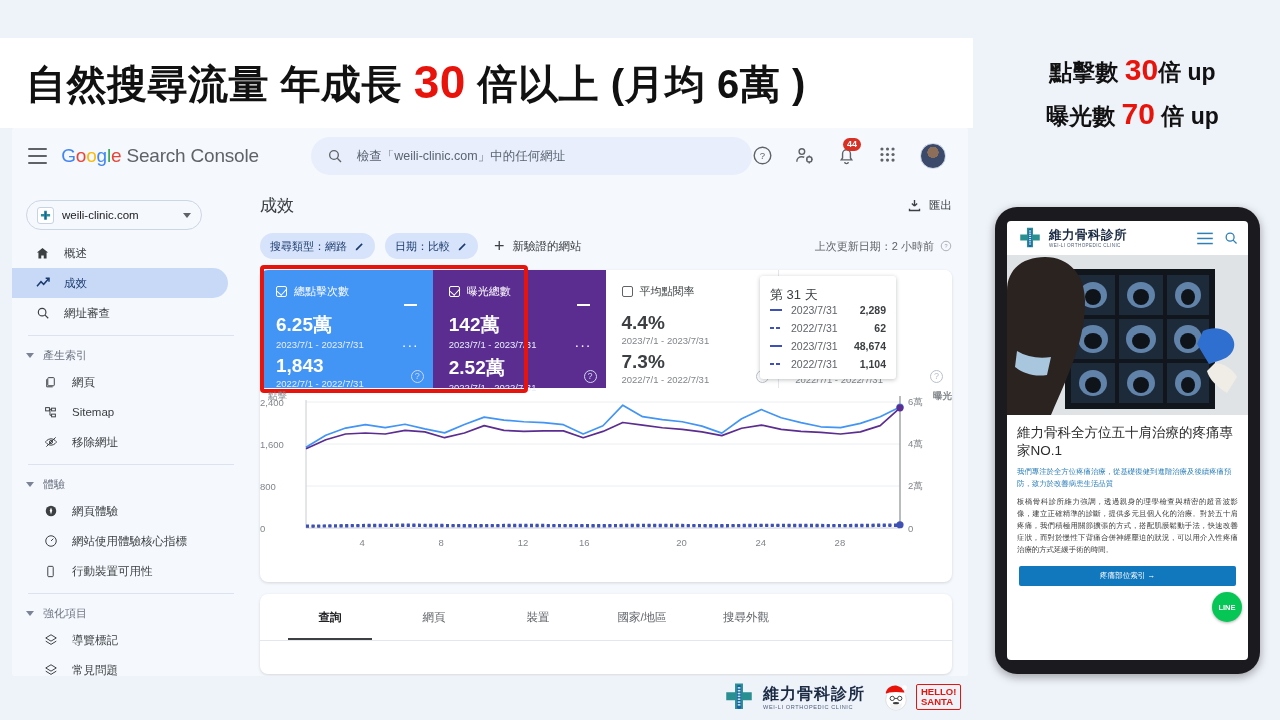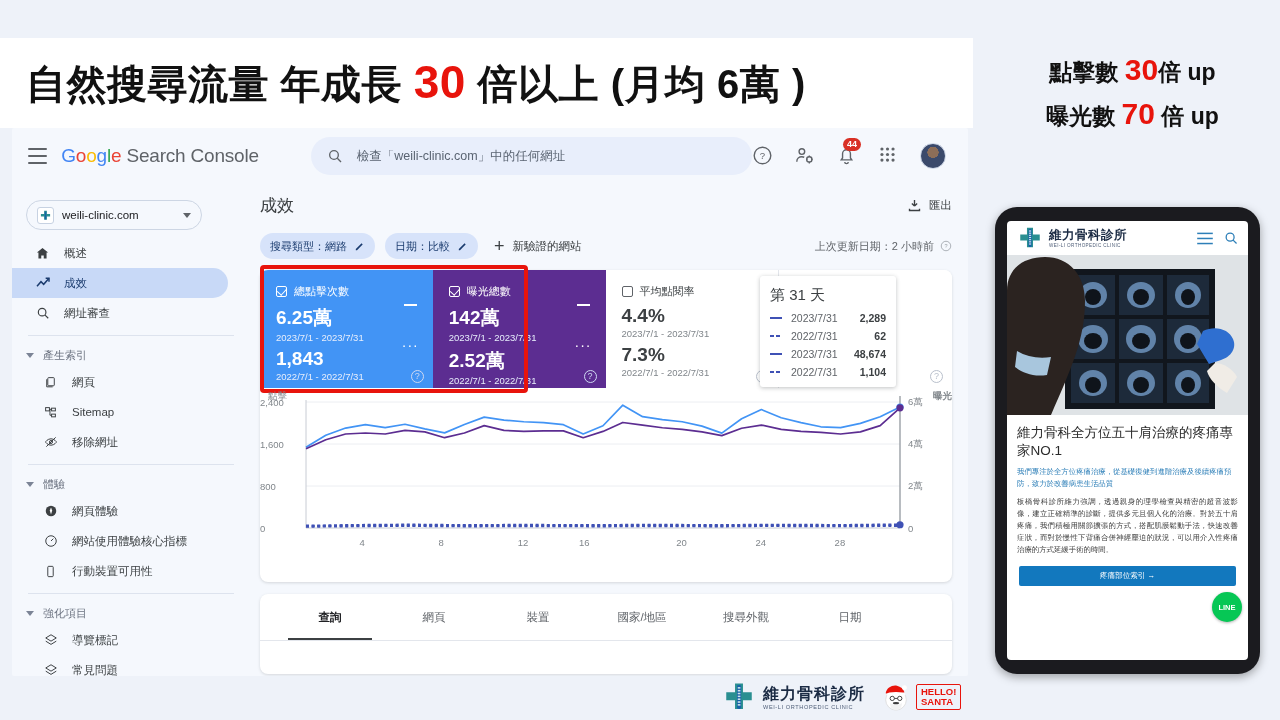--- a/index.html
+++ b/index.html
@@ -109,37 +109,37 @@
   .metric.m-plain { background: #fff; }
   .metric.last { border-right: none; border-radius: 0 8px 0 0; }
   .m-row1 { display: flex; align-items: center; }
   .cbox { width: 11px; height: 11px; border: 1.6px solid #5f6368; border-radius: 2px; margin-right: 7px; flex:none; }
   .m-clicks .cbox, .m-impr .cbox { border-color: #fff; position: relative; }
   .m-clicks .cbox:after, .m-impr .cbox:after {
     content:""; position:absolute; left:2px; top:-1px; width:5px; height:8px;
     border:solid #fff; border-width:0 1.6px 1.6px 0; transform: rotate(42deg); }
   .m-name { font-size: 11px; color: #3c4043; }
   .m-clicks .m-name, .m-impr .m-name { color: #fff; }
-  .m-big { font-size: 19px; font-weight: 700; color: #3c4043; margin-top: 6px; }
+  .m-big { font-size: 19px; font-weight: 700; color: #3c4043; margin-top: 13px; }
   .m-clicks .m-big, .m-impr .m-big { color: #fff; }
   .m-sub { font-size: 9.5px; color: #80868b; margin-top: 1px; }
   .m-clicks .m-sub, .m-impr .m-sub { color: #e7eefc; }
   .m-dash { position: absolute; right: 16px; top: 34px; width: 13px; height: 2px; background: #fff; }
   .m-dots { position: absolute; right: 14px; top: 72px; color: #fff; font-size: 14px; letter-spacing:1px; line-height:6px;}
   .m-help { position: absolute; right: 9px; bottom: 5px; width: 13px; height: 13px; border-radius: 50%;
             border: 1px solid #b9c0cc; color: #b9c0cc; font-size: 9px; text-align: center; line-height: 11px; cursor: pointer; }
   .m-clicks .m-help, .m-impr .m-help { border-color: #cfd9f2; color: #cfd9f2; }
 
   .redbox { position: absolute; left: 0px; top: -5px; width: 268px; height: 128px;
             border: 4px solid #e8140c; border-radius: 4px; pointer-events: none; }
 
   
   .tooltip { position: absolute; left: 500px; top: 6px; width: 136px; background: #fff;
              box-shadow: 0 1px 4px rgba(60,64,67,.32); border-radius: 3px; padding: 10px 10px 9px 10px; z-index: 9; }
-  .tt-title { font-size: 15px; color: #3c4043; margin-bottom: 7px; }
+  .tt-title { font-size: 13px; color: #3c4043; }
   .tt-row { display: flex; align-items: center; margin-bottom: 6px; }
   .tt-key { width: 14px; flex: none; display: flex; align-items: center; gap: 2px; }
   .tt-key i { display: block; height: 2.5px; background: #3f51b5; }
   .tt-key.solid i { width: 12px; }
   .tt-key.dash i { width: 4px; }
   .tt-date { font-size: 10.5px; color: #5f6368; margin-left: 7px; }
   .tt-val { font-size: 10.5px; color: #3c4043; margin-left: auto; font-weight: 600; }
 
   
   .chart { position: absolute; left: 0; top: 118px; right: 0; bottom: 0; }
@@ -587,23 +587,20 @@
               <span>網頁</span>
             </div>
           <div class="tab">
               <span>裝置</span>
             </div>
           <div class="tab">
               <span>國家/地區</span>
             </div>
           <div class="tab">
               <span>搜尋外觀</span>
-            </div>
-          <div class="tab">
-              <span>日期</span>
             </div>
         </div>
         <div class="tabline"></div>
       </div>
     </div>
   </div>
 
   <div class="phone">
     <div class="phone-screen">
       <div class="ph-head">

